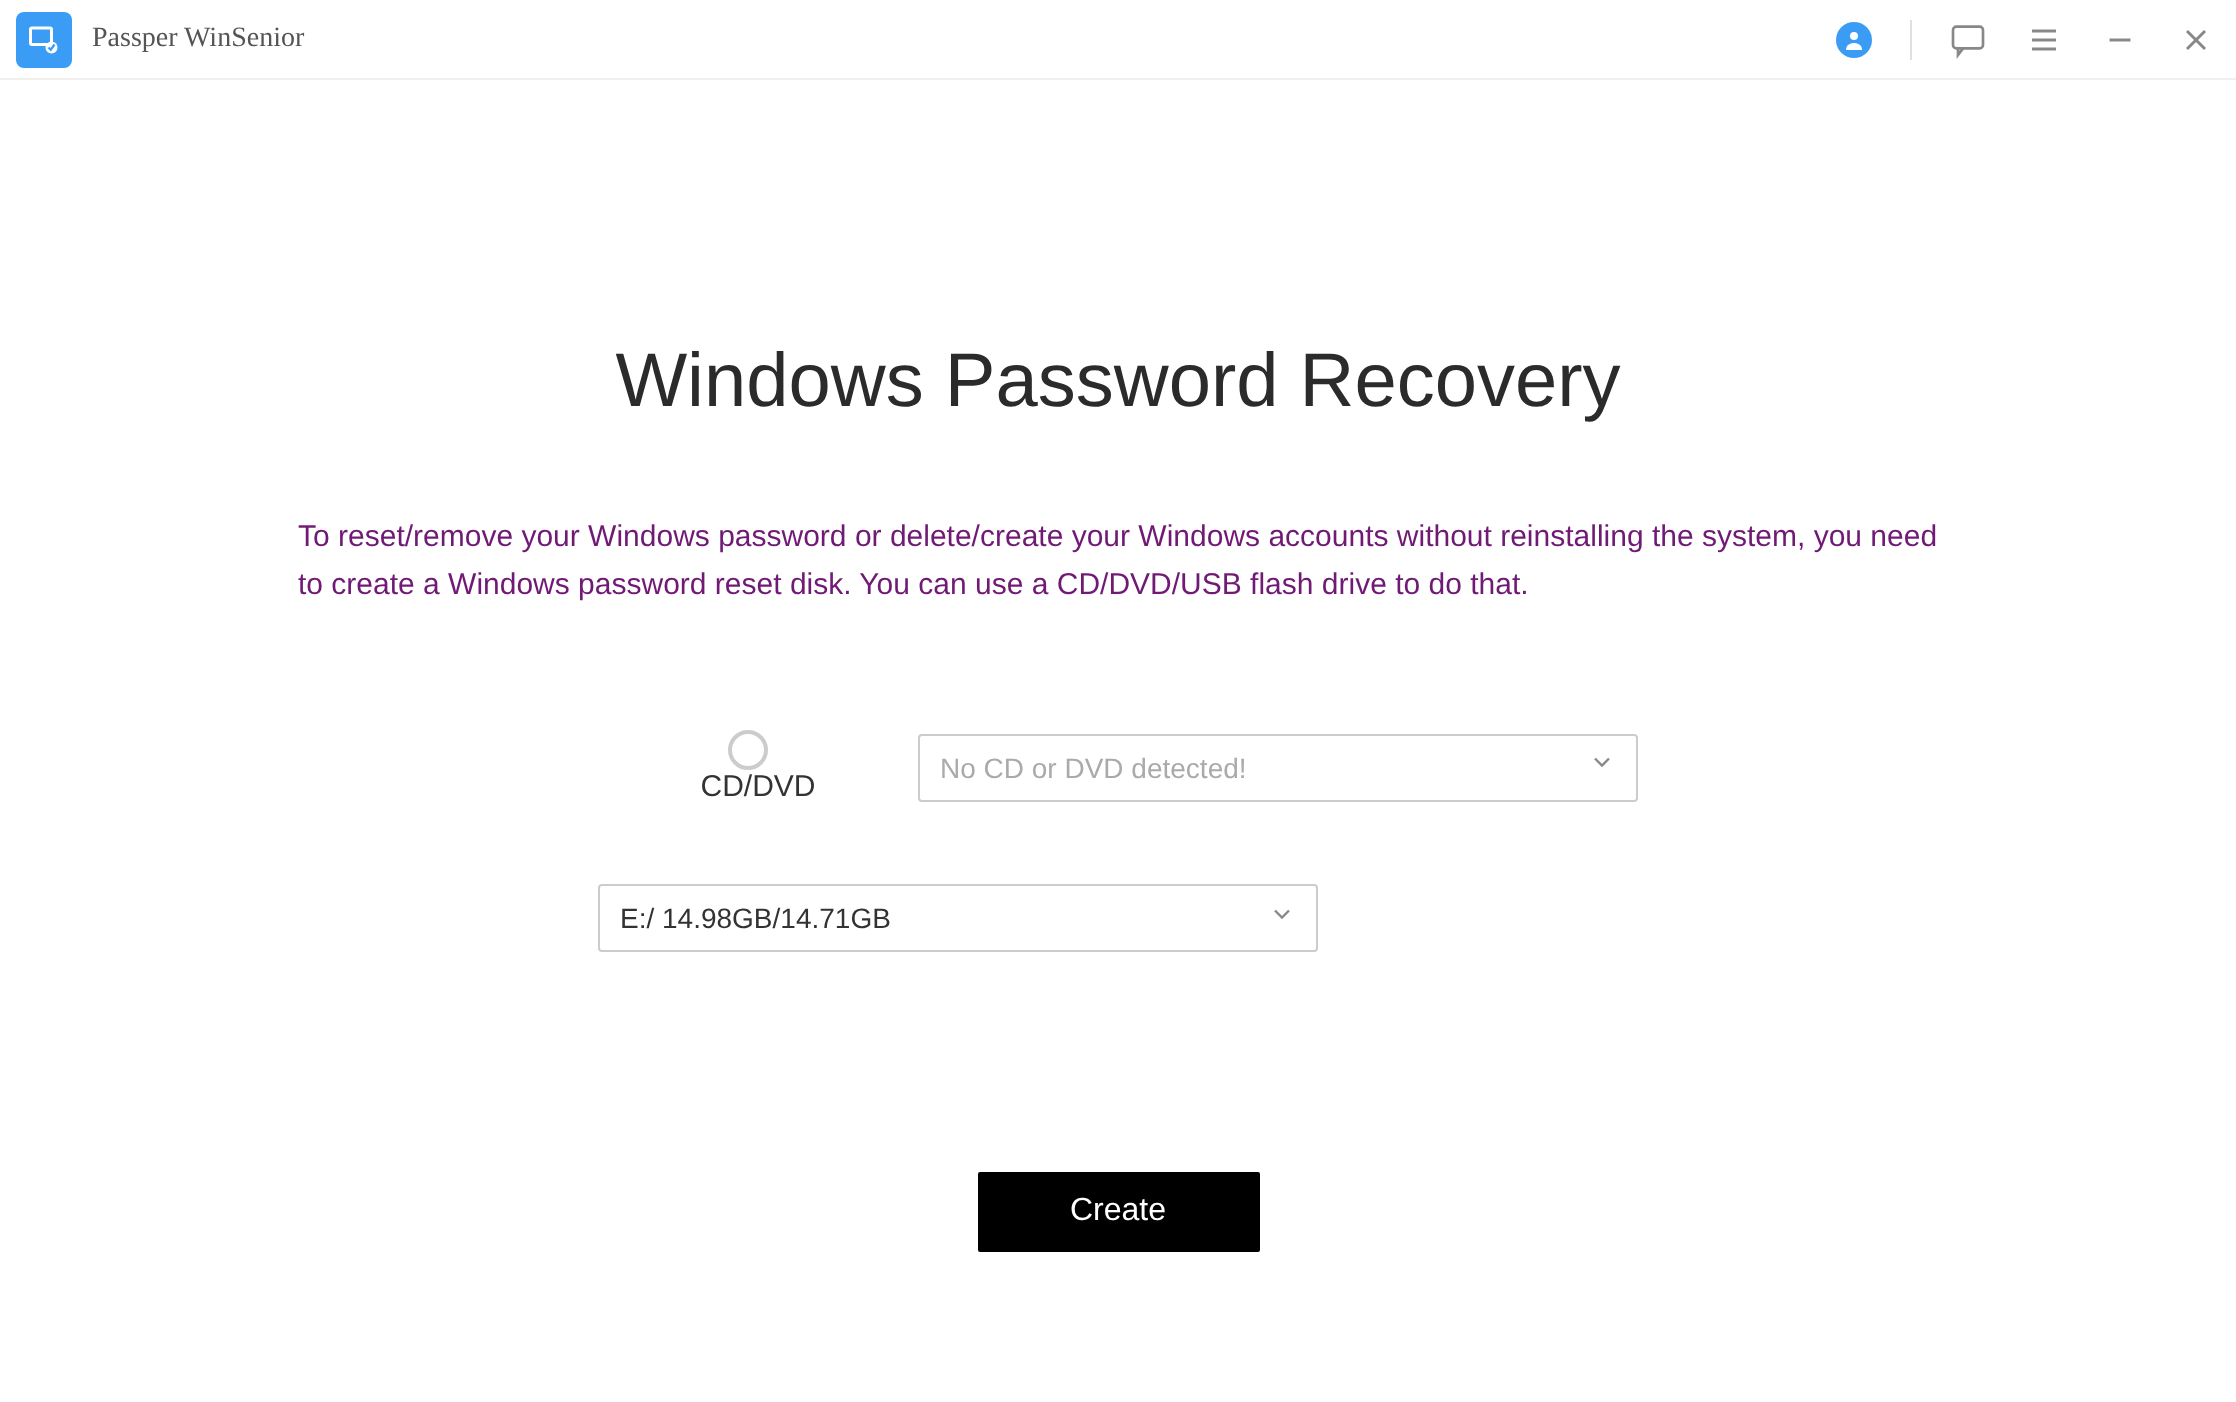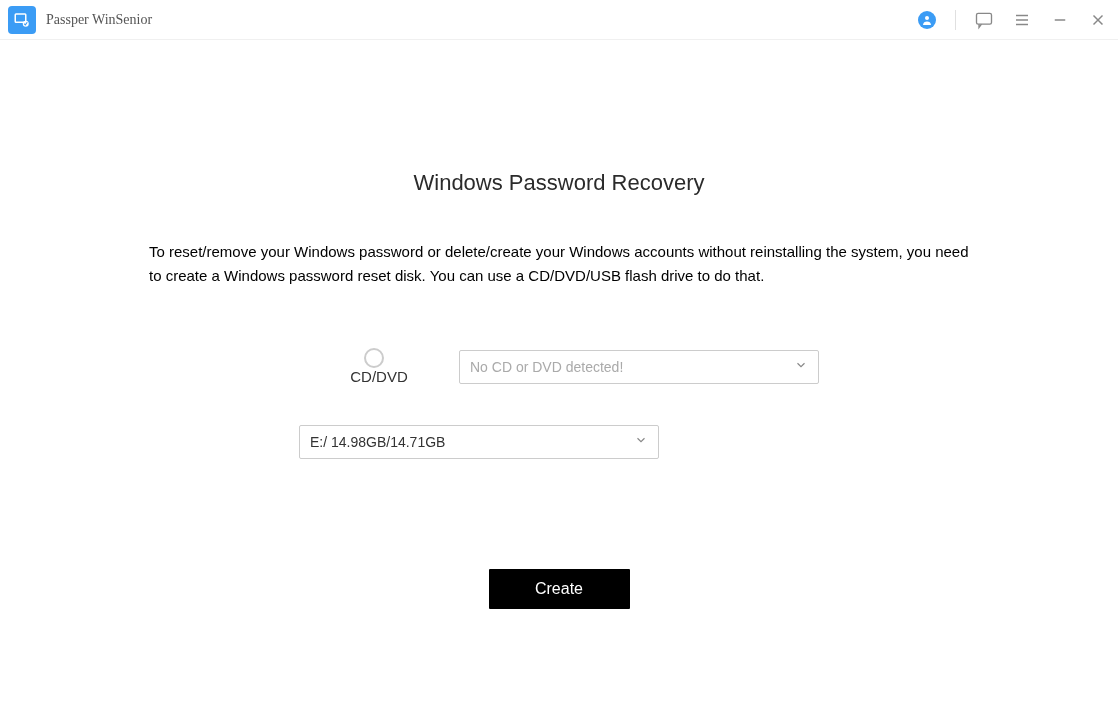--- a/index.html
+++ b/index.html
@@ -55,30 +55,30 @@
     background: #3b9cf5;
     display: flex; align-items: center; justify-content: center;
   }
   .main {
     padding-top: 130px;
     display: flex;
     flex-direction: column;
     align-items: center;
   }
   .page-title {
-    font-size: 22px;
+    font-size: 38px;
     font-weight: 400;
     color: #2b2b2b;
     text-align: left;
     margin-bottom: 44px;
   }
   .description {
     width: 820px;
     font-size: 15px;
-    color: #000000;
+    color: #701a75;
     line-height: 1.6;
     text-align: left;
     margin-bottom: 60px;
   }
   .options {
     width: 620px;
     margin-left: 100px;
   }
   .option-row {
     display: flex;

